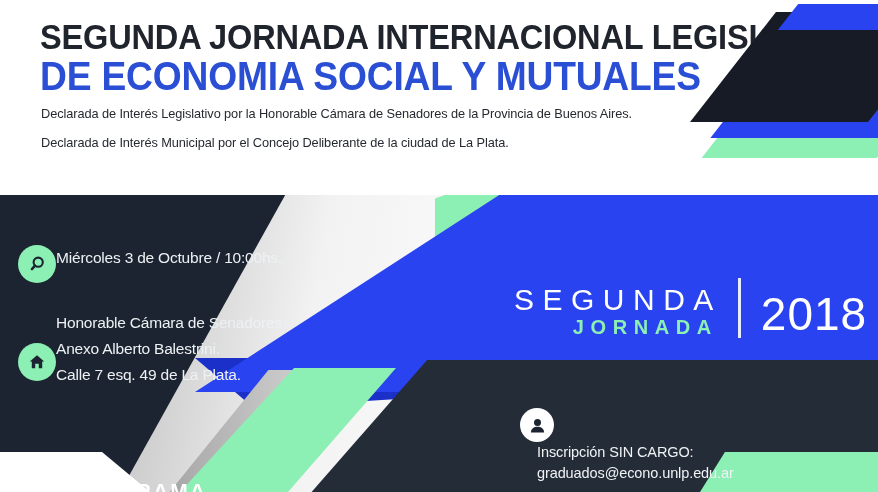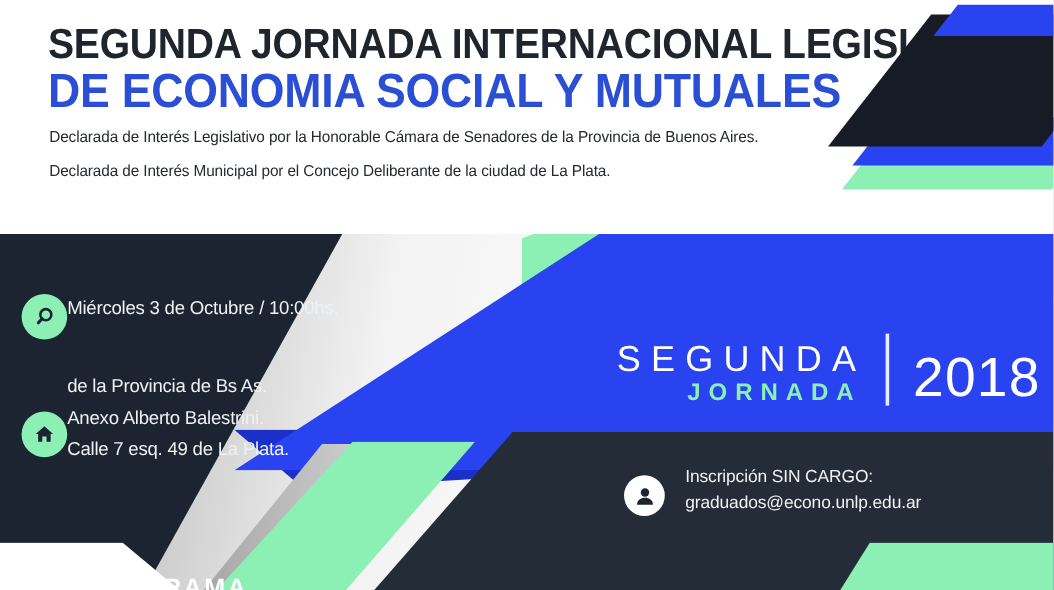--- a/index.html
+++ b/index.html
@@ -238,24 +238,25 @@
     color: #ffffff;
     font-size: 46px;
     line-height: 48px;
     letter-spacing: 1px;
     white-space: nowrap;
   }
 
   
   .inscription {
     position: absolute;
-    left: 520px; top: 388px;
+    left: 520px; top: 408px;
     z-index: 12;
     display: flex;
-    align-items: flex-end;
+    align-items: flex-start;
+    flex-direction: column;
   }
   .inscription .icon-circle-white {
     width: 34px; height: 34px;
     border-radius: 50%;
     background: #ffffff;
     display: flex;
     align-items: center;
     justify-content: center;
     flex: 0 0 auto;
   }
@@ -323,21 +324,21 @@
       <div class="info-text">Miércoles 3 de Octubre / 10:00hs.</div>
     </div>
 
     <div class="info-row row-venue">
       <div class="icon-circle">
         <svg width="20" height="20" viewBox="0 0 20 20">
           <path d="M10 3.2 L17.2 9.6 L15.2 9.6 L15.2 16.2 L11.8 16.2 L11.8 11.8 L8.2 11.8 L8.2 16.2 L4.8 16.2 L4.8 9.6 L2.8 9.6 Z" fill="#1b2430"></path>
         </svg>
       </div>
       <div class="info-text">
-        <div>de la Provincia de Bs As.</div>
+        <div>Honorable Cámara de Senadores</div>
         <div>Anexo Alberto Balestrini.</div>
         <div>Calle 7 esq. 49 de La Plata.</div>
       </div>
     </div>
 
   </div>
 
   <div class="lockup">
     <div class="lockup-words">
       <div class="lockup-segunda">SEGUNDA</div>

